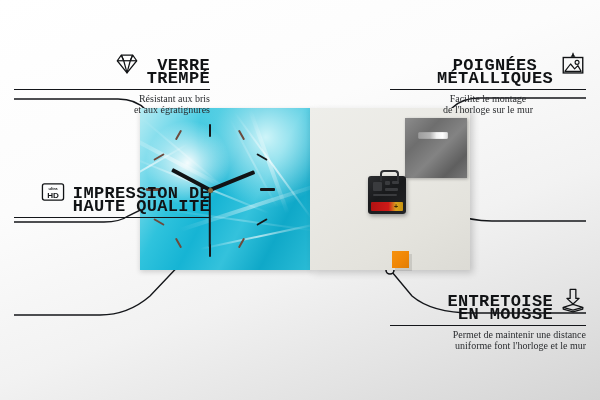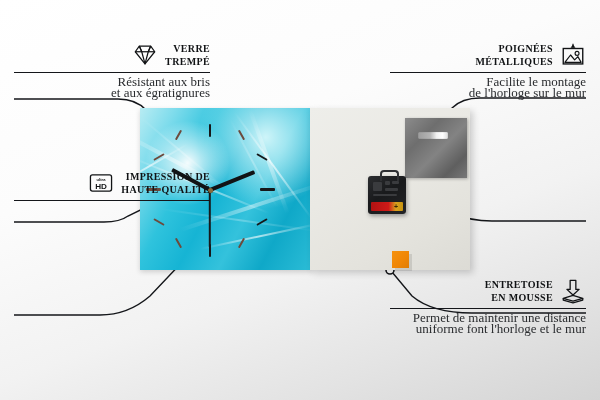--- a/index.html
+++ b/index.html
@@ -178,38 +178,39 @@
 
   .feature-head {
     display: flex;
     align-items: center;
     gap: 7px;
   }
   .feature-left .feature-head  { justify-content: flex-end; }
   .feature-right .feature-head { justify-content: flex-start; }
 
   .feature-title {
-    font-family: Liberation Serif, serif;
+    font-family: Liberation Mono, monospace;
     font-weight: bold;
-    font-size: 10px;
+    font-size: 17px;
     line-height: 13px;
     letter-spacing: 0.35px;
     color: #111315;
     white-space: pre-line;
+    margin-top: 17px;
   }
   .feature-rule {
     height: 1px;
     background: #14161a;
     margin-top: 4px;
     margin-bottom: 4px;
     width: 100%;
   }
   .feature-desc {
     font-family: "Liberation Serif", serif;
-    font-size: 13px;
+    font-size: 10px;
     line-height: 10.5px;
     color: #2a2c2f;
     white-space: pre-line;
   }
 
   .feature-icon {
     width: 26px;
     height: 26px;
     flex: 0 0 26px;
     display: block;
@@ -326,21 +327,21 @@
         <text x="16" y="14" text-anchor="middle" font-family="Liberation Sans, sans-serif" font-size="5" font-weight="bold" fill="#111315">ultra</text>
         <text x="16" y="23.5" text-anchor="middle" font-family="Liberation Sans, sans-serif" font-size="10" font-weight="bold" fill="#111315">HD</text>
       </svg>
       <div class="feature-title">IMPRESSION DE
 HAUTE QUALITÉ</div>
     </div>
     <div class="feature-rule"></div>
   </div>
 
 
-  <div class="feature feature-right" style="left:390px; top:42px; text-align:right;">
+  <div class="feature feature-right" style="left:390px; top:42px; text-align:center;">
     <div class="feature-head" style="justify-content:flex-end;">
       <div class="feature-title">POIGNÉES
 MÉTALLIQUES</div>
       <svg class="feature-icon" viewBox="0 0 32 32">
         <path d="M16 2 L16 7" stroke="#111315" stroke-width="1.4"></path>
         <path d="M13 7 L16 3.2 L19 7 Z" fill="#111315"></path>
         <rect x="4" y="8" width="24" height="19" fill="none" stroke="#111315" stroke-width="1.7"></rect>
         <circle cx="21" cy="14" r="2.4" fill="none" stroke="#111315" stroke-width="1.4"></circle>
         <path d="M6 25 L13 16 L18 22 L22 18 L26 25 Z" fill="none" stroke="#111315" stroke-width="1.5" stroke-linejoin="round"></path>
       </svg>

